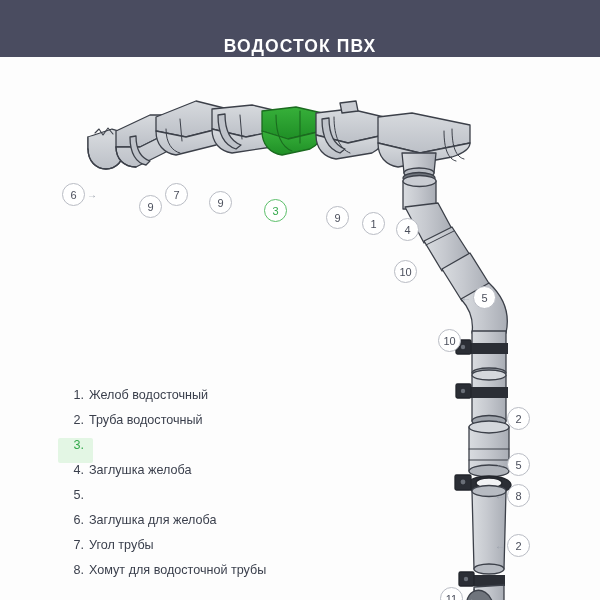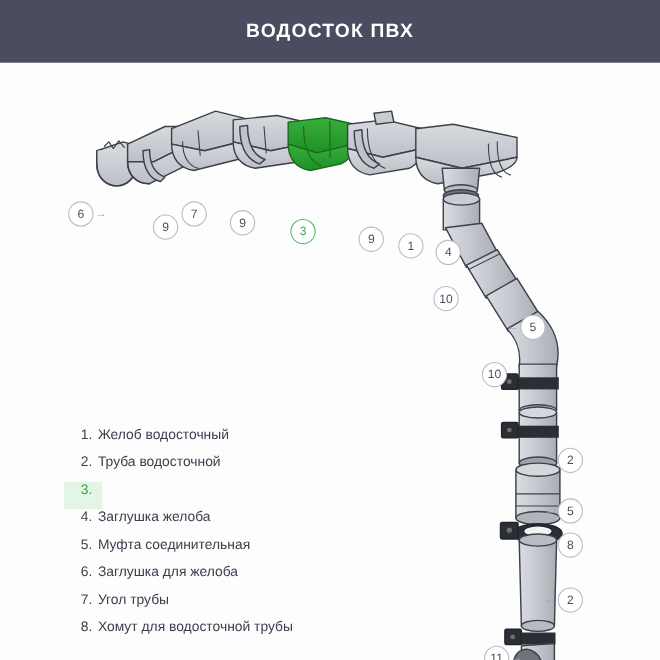--- a/index.html
+++ b/index.html
@@ -14,21 +14,21 @@
     overflow: hidden;
     position: relative;
   }
   #header-bar {
     position: absolute;
     left: 0; top: 0;
     width: 600px;
     height: 57px;
     background: #4a4c60;
     display: flex;
-    align-items: center;
+    align-items: flex-end;
     justify-content: center;
   }
   #header-title {
     color: #ffffff;
     font-size: 17.5px;
     font-weight: bold;
     letter-spacing: 1.1px;
     text-transform: uppercase;
   }
   #diagram-canvas {
@@ -345,32 +345,31 @@
   <span class="badge-arrow" style="left:465px; top:537px;">→</span>
 
   <div id="legend-panel">
     <div id="legend-list">
         <div class="legend-row">
           <span class="legend-num">1.</span>
           <span class="legend-label">Желоб водосточный</span>
         </div>
         <div class="legend-row">
           <span class="legend-num">2.</span>
-          <span class="legend-label">Труба водосточной</span>
+          <span class="legend-label">Труба водосточный</span>
         </div>
         <div class="legend-row highlight">
           <span class="legend-num">3.</span>
         </div>
         <div class="legend-row">
           <span class="legend-num">4.</span>
           <span class="legend-label">Заглушка желоба</span>
         </div>
         <div class="legend-row">
           <span class="legend-num">5.</span>
-          <span class="legend-label">Муфта соединительная</span>
         </div>
         <div class="legend-row">
           <span class="legend-num">6.</span>
           <span class="legend-label">Заглушка для желоба</span>
         </div>
         <div class="legend-row">
           <span class="legend-num">7.</span>
           <span class="legend-label">Угол трубы</span>
         </div>
         <div class="legend-row">

